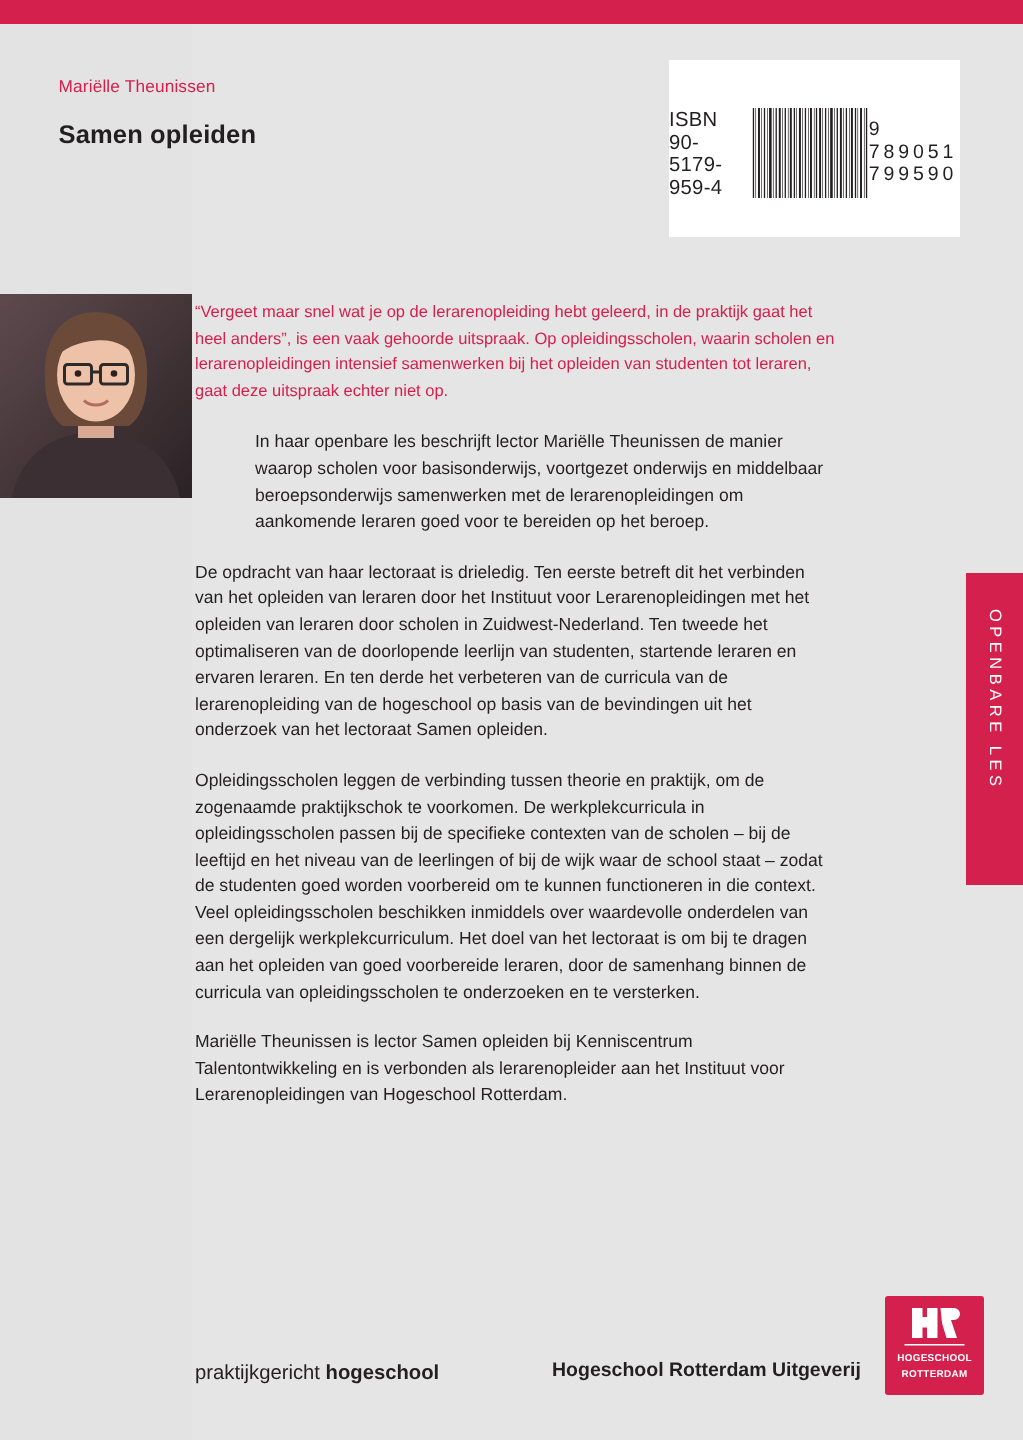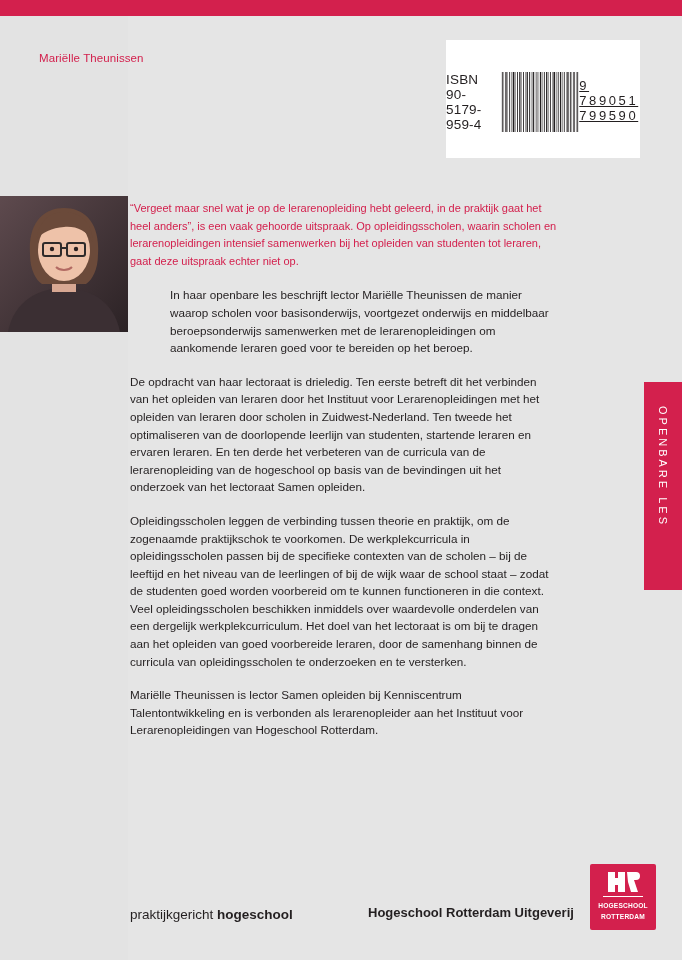--- a/index.html
+++ b/index.html
@@ -85,21 +85,20 @@
     margin-top: 6px;
     width: 180px;
     height: 60px;
     display: block;
   }
   .barcode-digits {
     font-size: 13px;
     letter-spacing: 2.6px;
     margin-top: 2px;
     color: #231f20;
-    text-decoration: underline;
   }
 
   
   .portrait {
     position: absolute;
     left: 0px;
     top: 196px;
     width: 128px;
     height: 136px;
     overflow: hidden;
@@ -212,20 +211,21 @@
 </style>
 </head>
 <body>
 
 <div class="page">
 
   <div class="top-band"></div>
   <div class="grey-col"></div>
 
   <div class="author">Mariëlle Theunissen</div>
+  <div class="booktitle">Samen opleiden</div>
 
   <div class="isbn-box">
     <div class="isbn-text">ISBN 90-5179-959-4</div>
     <svg class="barcode" viewBox="0 0 180 60" preserveAspectRatio="none">
       <g fill="#231f20">
         <rect x="2" y="0" width="2" height="60"></rect>
         <rect x="6" y="0" width="1" height="60"></rect>
         <rect x="10" y="0" width="3" height="60"></rect>
         <rect x="15" y="0" width="1" height="60"></rect>
         <rect x="19" y="0" width="2" height="60"></rect>

